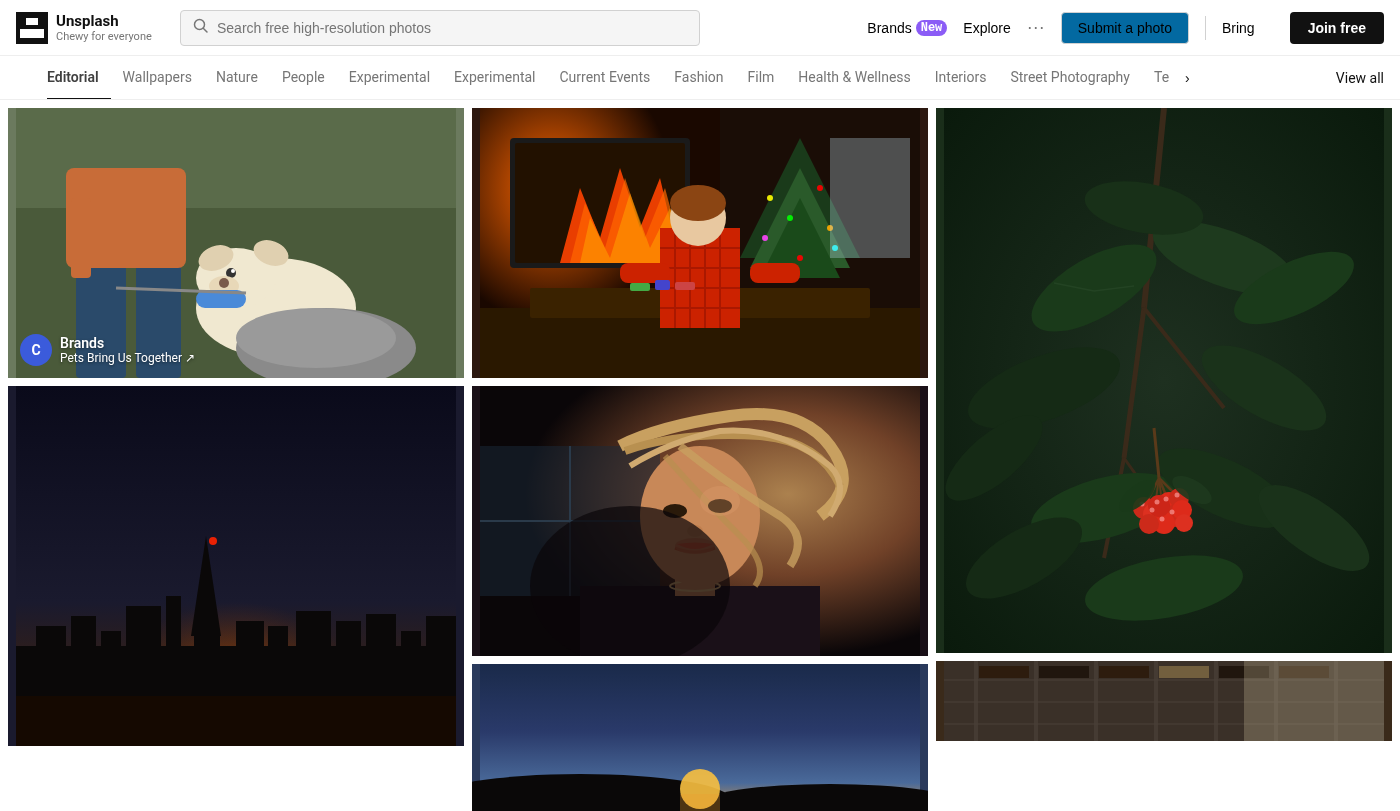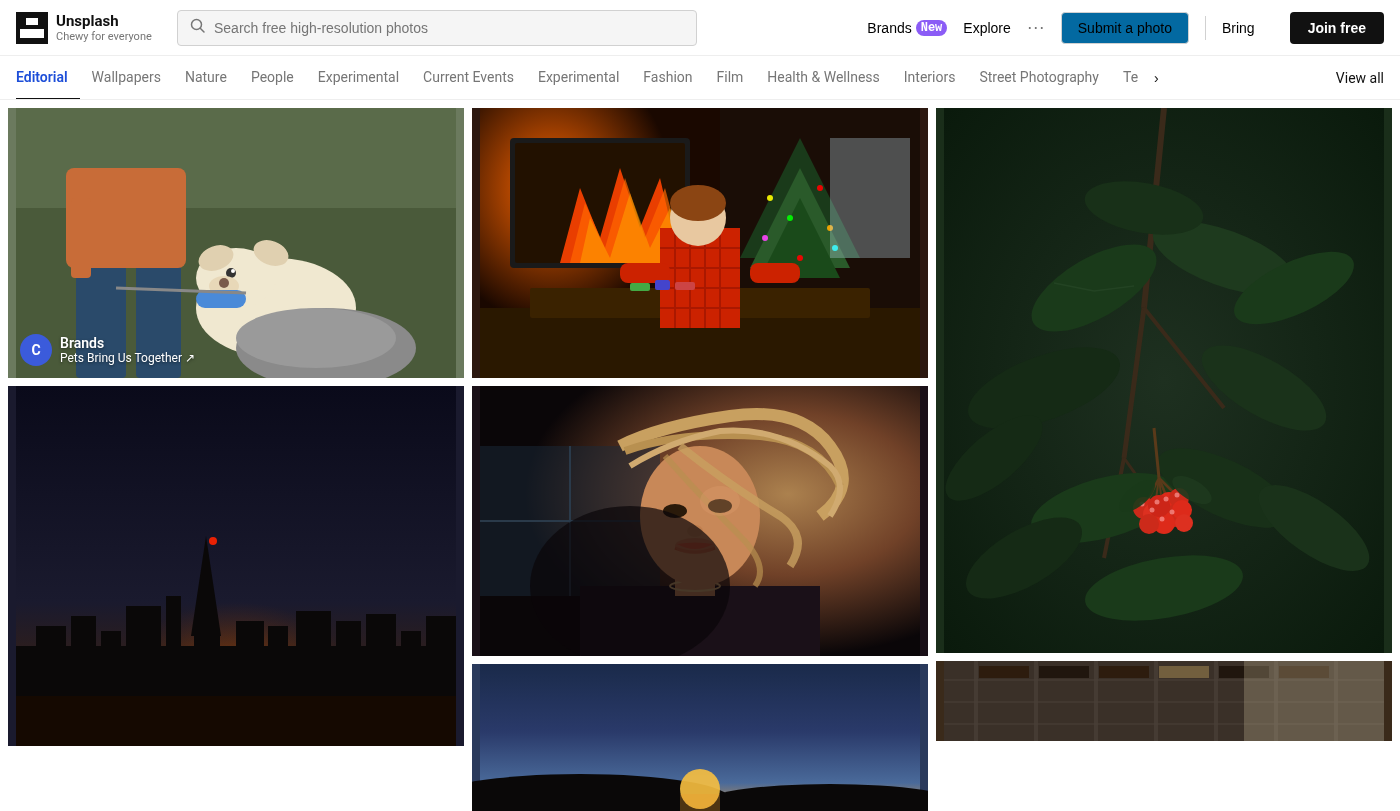--- a/index.html
+++ b/index.html
@@ -5,21 +5,21 @@
     * { margin: 0; padding: 0; box-sizing: border-box; }
     body { font-family: -apple-system, BlinkMacSystemFont, 'Segoe UI', Roboto, sans-serif; background: #fff; color: #111; }
 
     
     .header {
       display: flex;
       align-items: center;
       padding: 0 16px;
       height: 56px;
       border-bottom: 1px solid #eee;
-      gap: 8px;
+      gap: 24px;
       position: sticky;
       top: 0;
       background: #fff;
       z-index: 100;
     }
     .logo-area {
       display: flex;
       align-items: center;
       gap: 8px;
       min-width: 140px;
@@ -38,21 +38,20 @@
       flex: 1;
       max-width: 520px;
       display: flex;
       align-items: center;
       background: #f5f5f5;
       border: 1px solid #d1d1d1;
       border-radius: 4px;
       padding: 0 12px;
       height: 36px;
       gap: 8px;
-      margin-left: 13px;
     }
     .search-bar input {
       border: none;
       background: transparent;
       outline: none;
       font-size: 14px;
       color: #767676;
       width: 100%;
     }
     .search-icon-wrap { color: #767676; flex-shrink: 0; }
@@ -145,23 +144,24 @@
       height: 44px;
       display: flex;
       align-items: center;
       cursor: pointer;
       white-space: nowrap;
       border-bottom: 2px solid transparent;
       color: #767676;
       text-decoration: none;
     }
     .nav-tab.active {
-      color: #1d4ed8;
+      color: #404040;
       border-bottom: 2px solid #111;
       font-weight: 600;
+      margin-left: 31px;
     }
     .nav-tab:first-child { padding-left: 0; }
     .nav-chevron {
       margin-left: 4px;
       color: #111;
       background: none;
       border: none;
       cursor: pointer;
       font-size: 14px;
     }
@@ -257,22 +257,22 @@
     <button class="join-btn">Join free</button>
   </div>
 </header>
 
 <nav class="nav-tabs">
   <a class="nav-tab active">Editorial</a>
   <a class="nav-tab">Wallpapers</a>
   <a class="nav-tab">Nature</a>
   <a class="nav-tab">People</a>
   <a class="nav-tab">Experimental</a>
+  <a class="nav-tab">Experimental</a>
   <a class="nav-tab">Current Events</a>
-  <a class="nav-tab">Experimental</a>
   <a class="nav-tab">Fashion</a>
   <a class="nav-tab">Film</a>
   <a class="nav-tab">Health &amp; Wellness</a>
   <a class="nav-tab">Interiors</a>
   <a class="nav-tab">Street Photography</a>
   <a class="nav-tab">Te</a>
   <button class="nav-chevron">›</button>
   <a class="view-all-link">View all</a>
 </nav>
 

